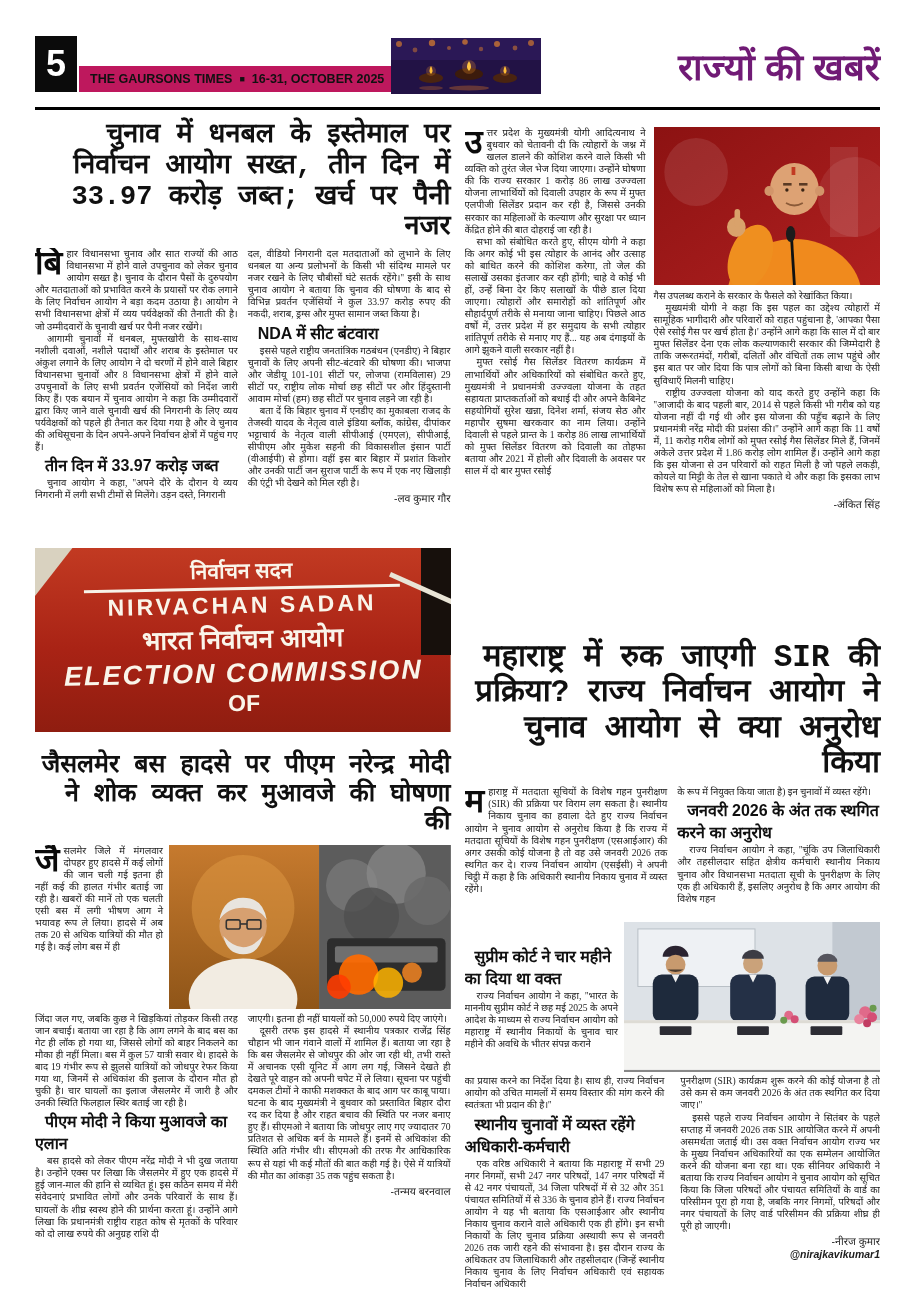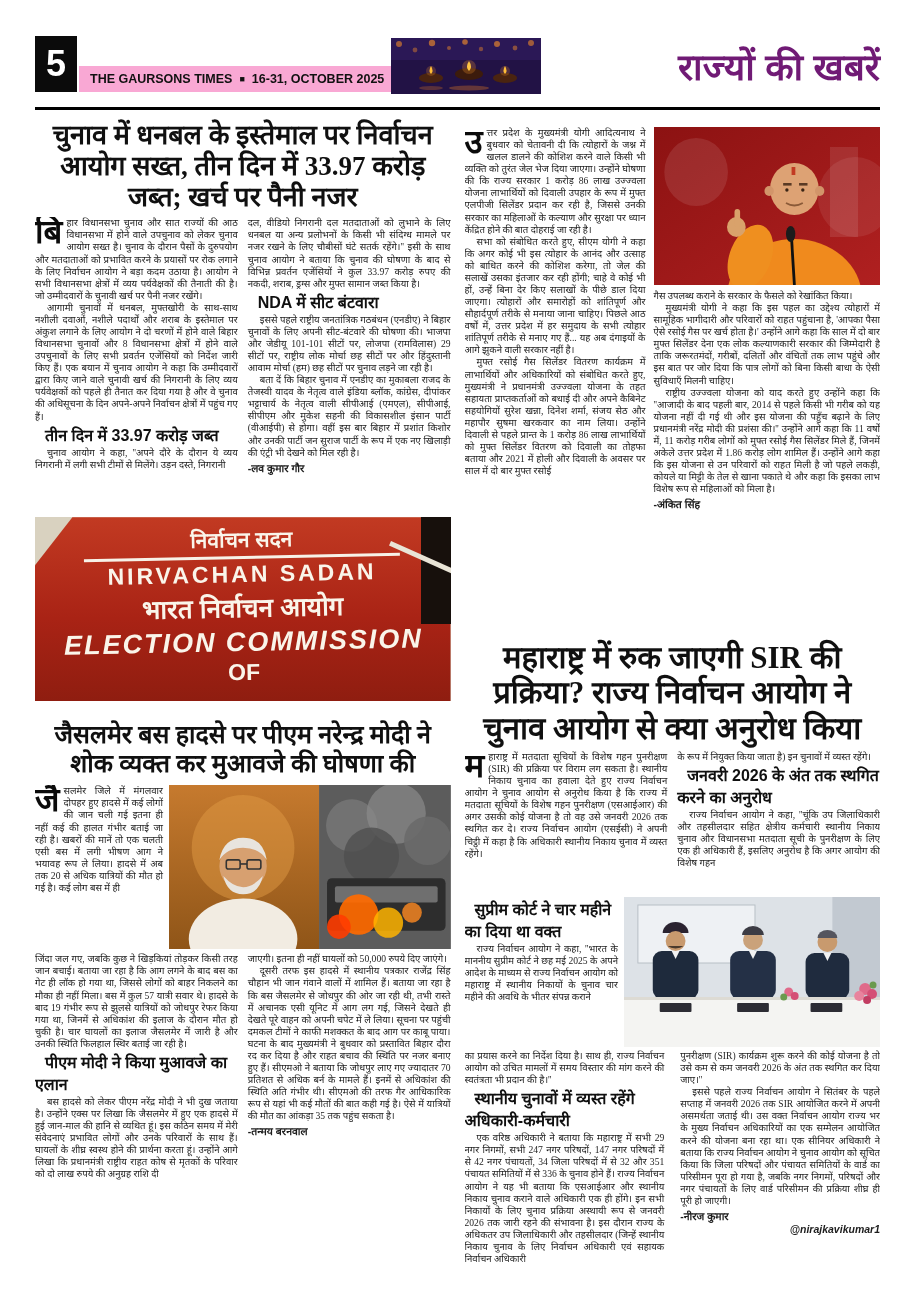--- a/index.html
+++ b/index.html
@@ -3,46 +3,46 @@
 <meta charset="utf-8">
 <style>
   html,body{margin:0;padding:0;background:#ffffff;}
   body{width:900px;height:1305px;overflow:hidden;font-family:"Liberation Serif",serif;color:#1d1d1d;}
   .page{position:relative;width:900px;height:1305px;background:#fff;}
 
   
   .header{position:relative;height:64px;margin:36px 20px 0 35px;}
   .pagenum{position:absolute;left:0;top:0;width:42px;height:56px;background:#0b0b0b;color:#fff;
     font:800 36px "Liberation Sans",sans-serif;display:flex;align-items:center;justify-content:center;}
-  .mast{position:absolute;left:44px;top:30px;width:316px;height:26px;background:#f9a8d4;
+  .mast{position:absolute;left:44px;top:30px;width:316px;height:26px;background:#be185d;
     display:flex;align-items:center;gap:7px;padding:0 11px;box-sizing:border-box;
     font:700 12.5px "Liberation Sans",sans-serif;color:#111;white-space:nowrap;}
   .bullet{font-size:9px;line-height:1;}
   .diya{position:absolute;left:356px;top:2px;width:150px;height:56px;}
   .section-title{position:absolute;right:0;top:4px;font:800 37px "Liberation Sans",sans-serif;color:#701a75;}
   .rule{height:3px;background:#000;margin:7px 20px 0 35px;}
 
   
   .main{display:flex;gap:14px;margin:10px 20px 0 35px;}
   .half{flex:1;min-width:0;}
 
   
-  .hl{font-family:Liberation Serif, serif;font-weight:800;text-align:center;color:#101010;line-height:1.14;margin:0;}
+  .hl{font-family:Liberation Mono, monospace;font-weight:800;text-align:right;color:#101010;line-height:1.14;margin:0;}
   .hl1{font-size:27px;}
   .hl2{font-size:25px;}
   .hl3{font-size:25px;margin-top:20px;}
   .hl4{font-size:31px;}
 
   
   .cols{display:flex;gap:10px;}
   .col{flex:1;min-width:0;}
   .para{margin:0;font-size:9.6px;line-height:1.26;text-align:justify;text-indent:12px;color:#1d1d1d;}
   .para.cont,.para.drop{text-indent:0;}
   .sub{font-family:"Liberation Sans",sans-serif;font-weight:700;font-size:16px;margin:1px 0;text-indent:10px;color:#101010;}
-  .by{font-family:"Liberation Sans",sans-serif;font-weight:700;font-size:10.5px;margin-top:2px;}
+  .by{text-align:right;font-family:"Liberation Sans",sans-serif;font-weight:400;font-size:10.5px;margin-top:2px;}
   .handle{text-align:right;font-style:italic;font-weight:700;font-size:10.5px;font-family:"Liberation Sans",sans-serif;}
   .dropcap{float:left;font-family:"Liberation Sans",sans-serif;font-weight:800;font-size:33px;line-height:26px;padding:2px 4px 0 0;color:#0b0b0b;}
 
   .h295{height:295px;overflow:hidden;margin-top:5px;}
   .h332{height:332px;overflow:hidden;margin-top:4px;}
 
   
   .a3row{display:flex;gap:6px;height:164px;overflow:hidden;margin-top:7px;}
   .a3intro{width:128px;flex:none;}
   .imgbox{position:relative;overflow:hidden;background:#888;}
@@ -50,21 +50,21 @@
 
   
   .a2body{display:flex;gap:8px;height:498px;overflow:hidden;margin-top:7px;}
   .a2c1{width:181px;flex:none;}
   .a2c2{flex:1;min-width:0;}
   .yogiimg{height:158px;margin-bottom:5px;}
 
   
   .a4{margin-top:15px;}
   .a4r1{display:flex;gap:10px;height:128px;overflow:hidden;margin-top:5px;}
-  .a4r2{display:flex;gap:6px;height:150px;overflow:hidden;margin-top:18px;}
+  .a4r2{display:flex;gap:6px;height:150px;overflow:hidden;margin-top:8px;align-items:center;}
   .a4narrow{flex:1;min-width:0;}
   .pressimg{width:256px;flex:none;}
   .a4r3{display:flex;gap:16px;height:236px;overflow:hidden;margin-top:3px;}
 
   
   .eci{position:relative;height:184px;margin-top:5px;background:#d9d2c0;overflow:hidden;}
   .eci-red{position:absolute;inset:0;background:linear-gradient(180deg,#c23a22 0%,#a92315 55%,#8f1d10 100%);
     clip-path:polygon(9% 0,93% 0,100% 12%,100% 100%,0 100%,0 26%);}
   .eci-door{position:absolute;right:0;top:0;width:7%;height:58%;background:#17100c;}
   .eci-slash{position:absolute;right:-6px;top:38px;width:70px;height:5px;background:#e9e4d6;transform:rotate(24deg);}

